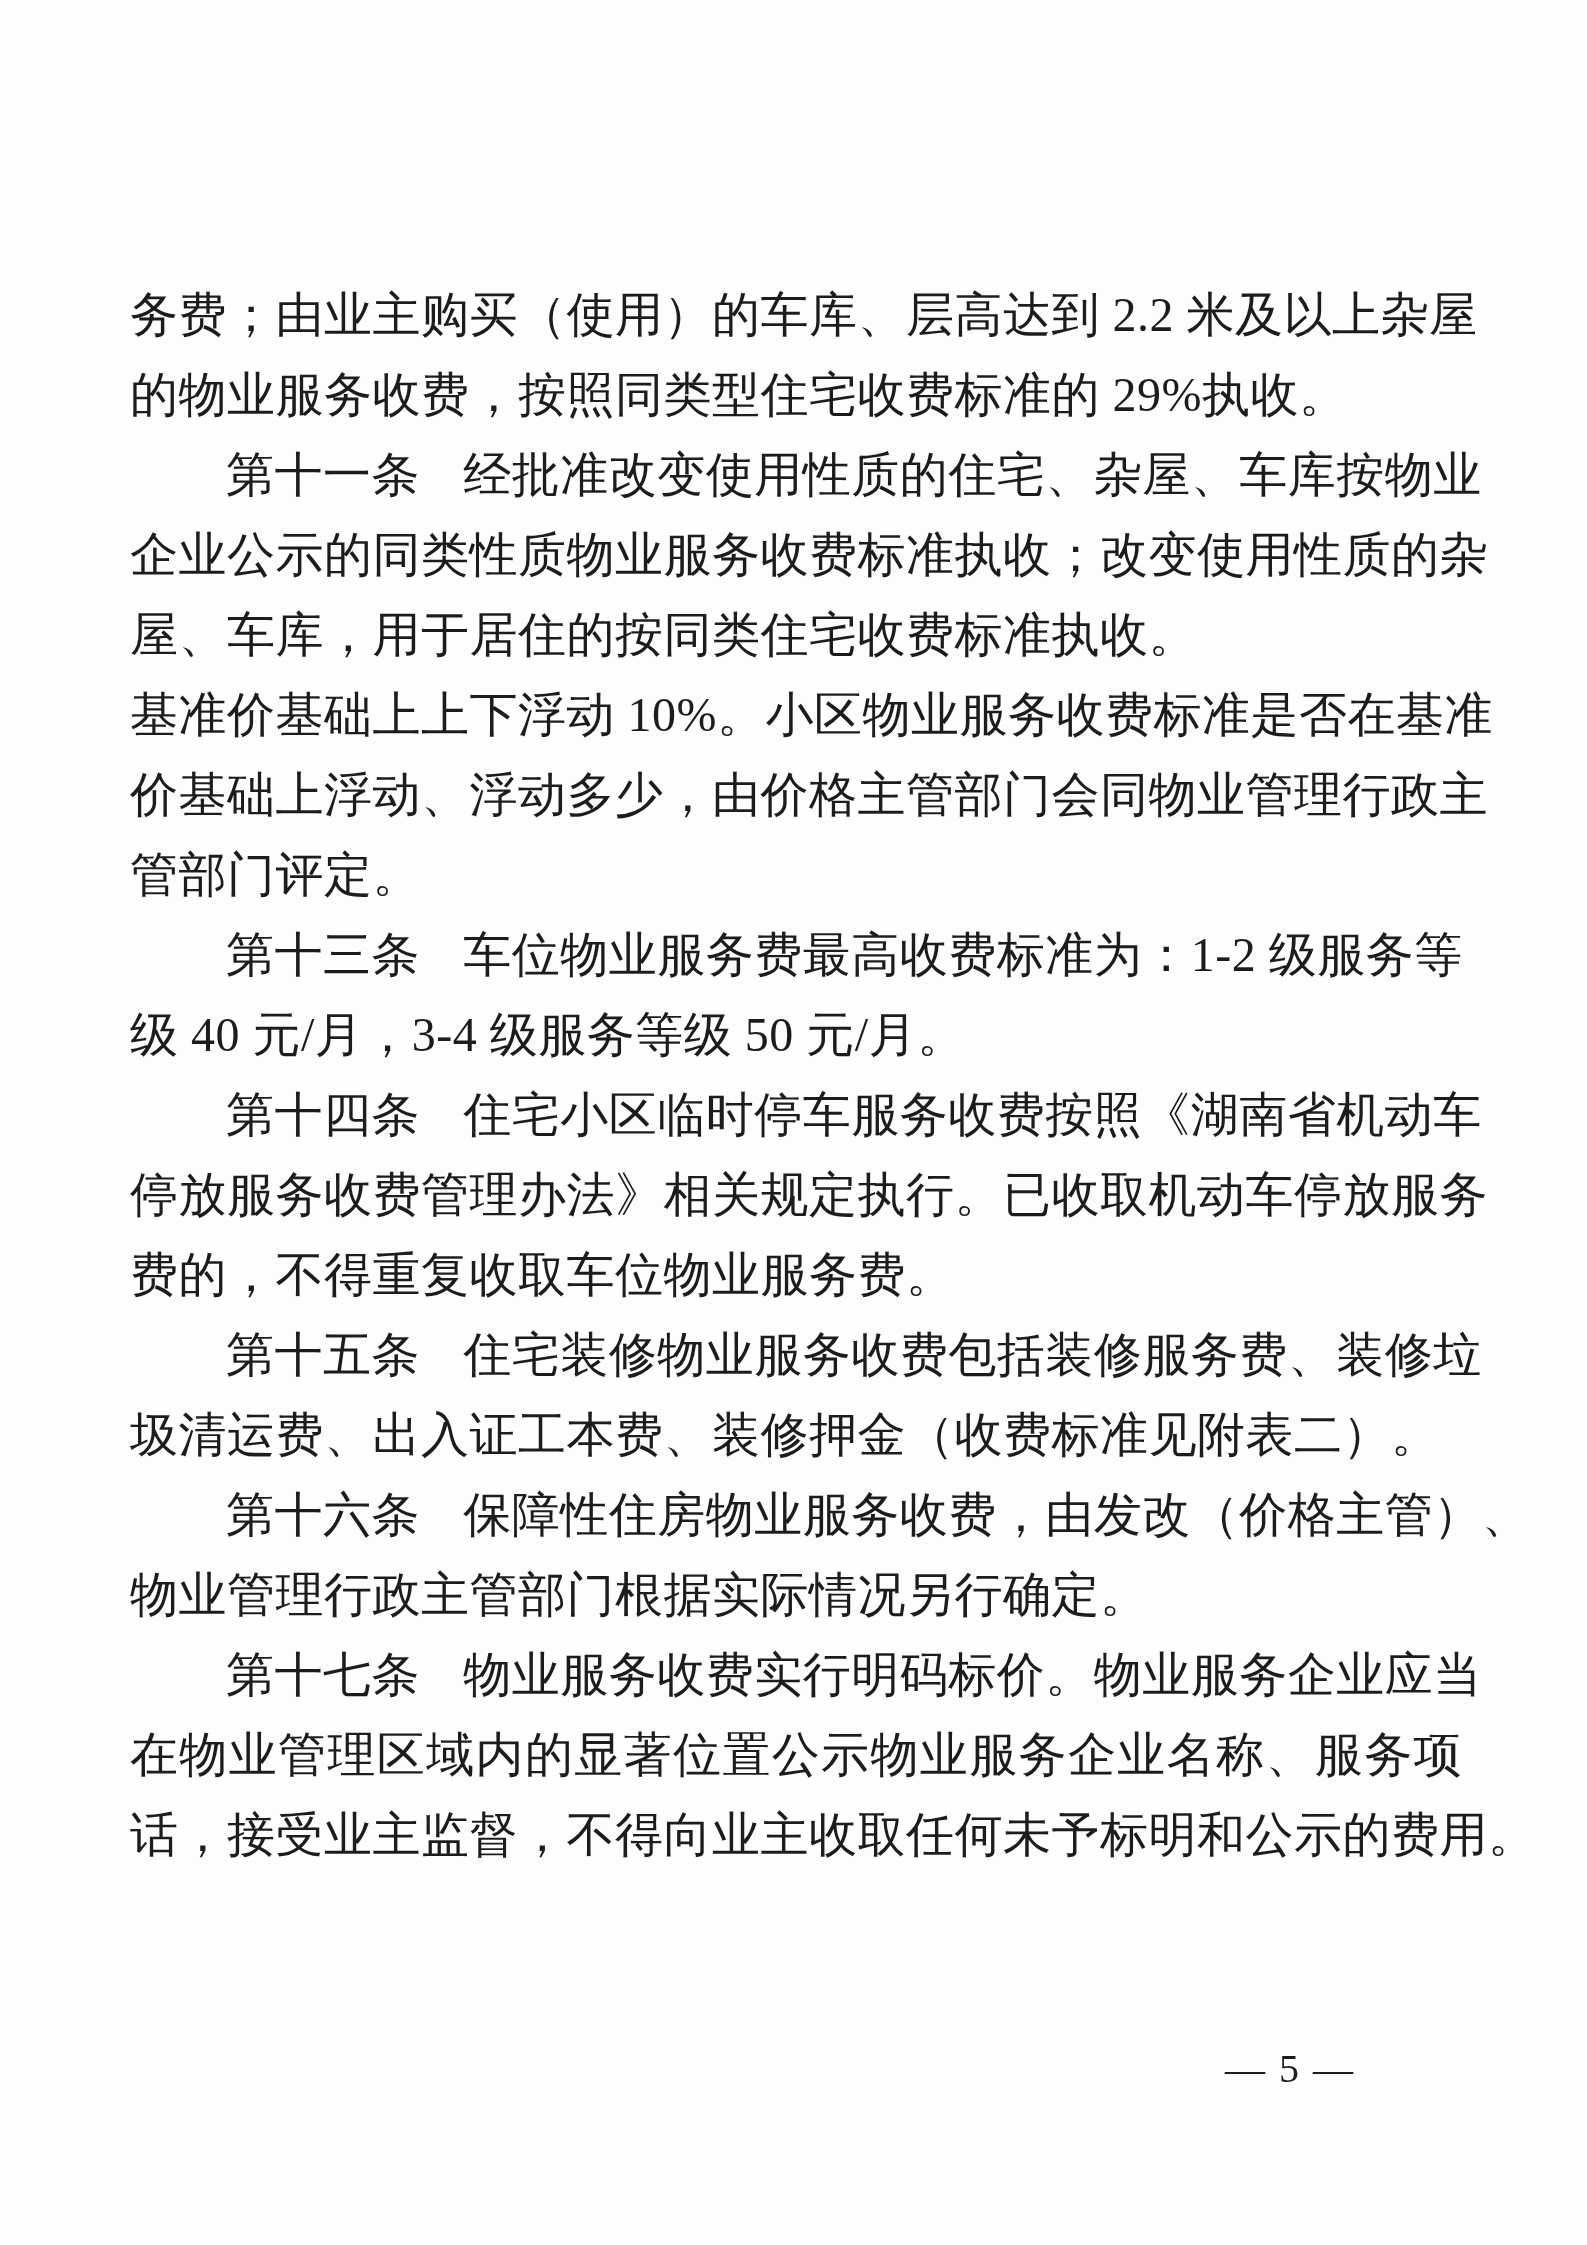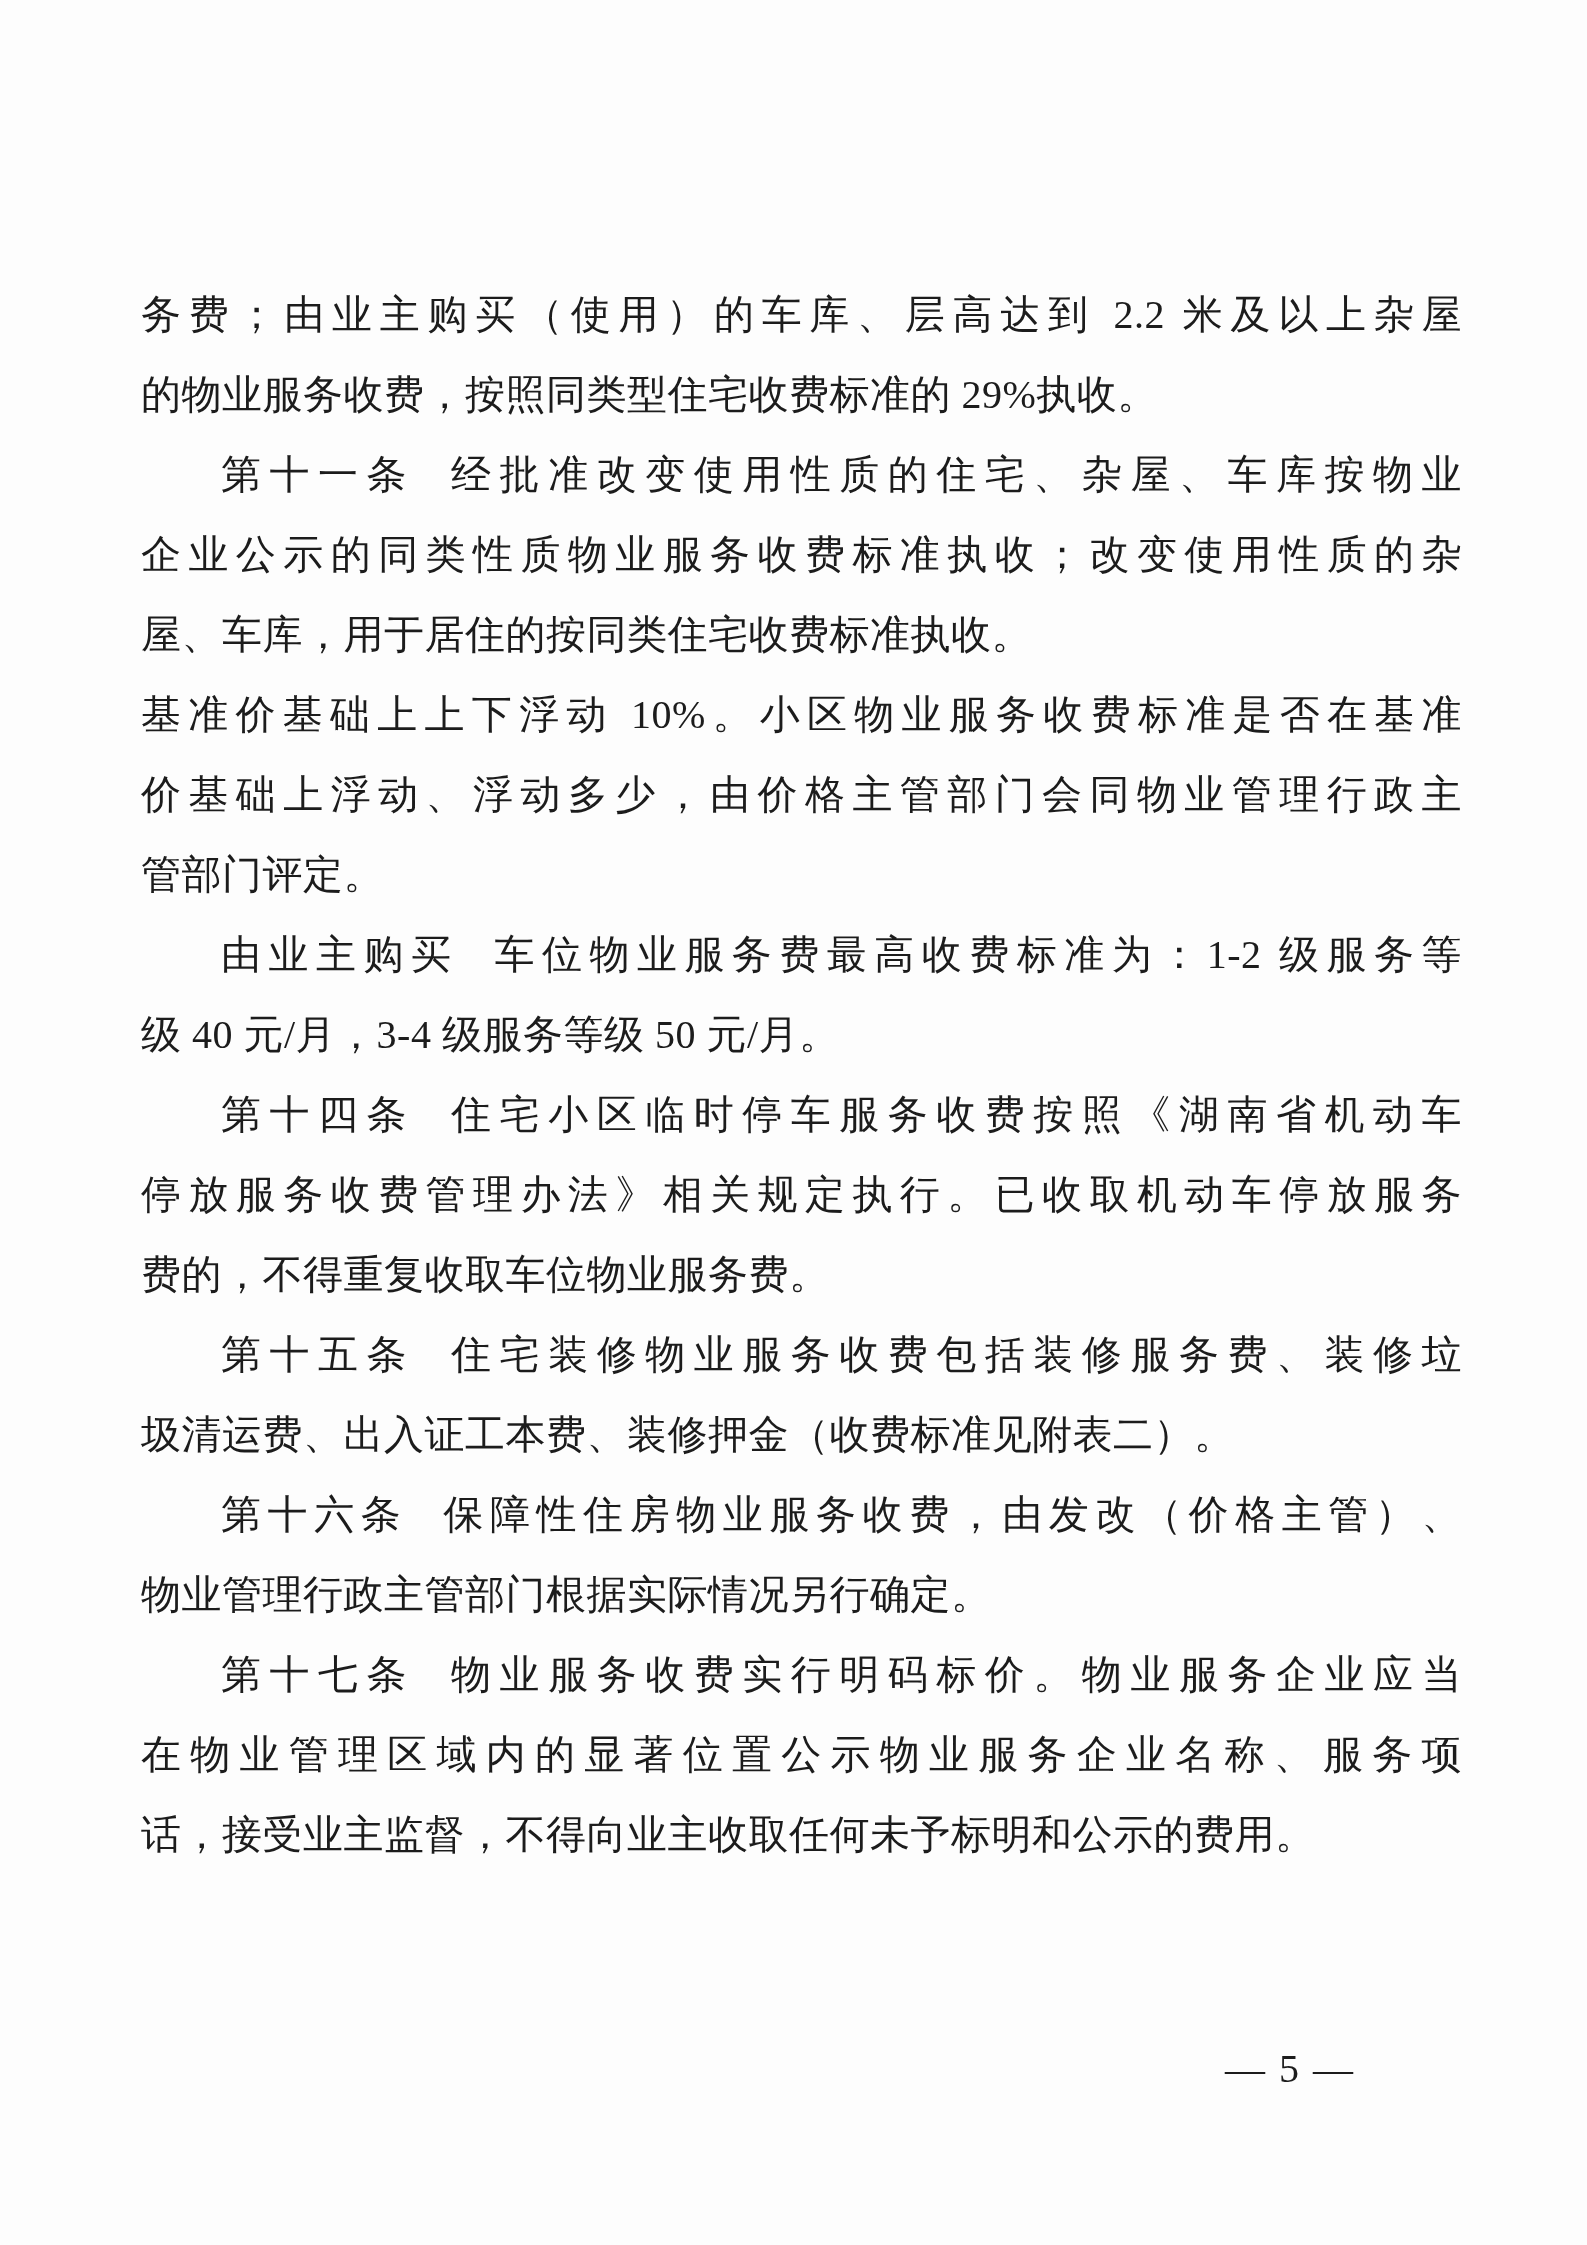--- a/index.html
+++ b/index.html
@@ -23,27 +23,26 @@
     top: 275px;
     width: 1332px;
   }
   .para {
     margin: 0;
     padding: 0;
   }
   .line {
     height: 80px;
     line-height: 80px;
-    font-size: 40px;
+    font-size: 48px;
     letter-spacing: 0.5px;
     white-space: nowrap;
     text-align: justify;
     
     text-align-last: justify;
-    margin-left: 11px;
   }
   .line.last {
     text-align: left;
     text-align-last: left;
   }
   .line.first {
     text-indent: 2em;
   }
   .article-label {
     font-weight: 400;
@@ -71,21 +70,21 @@
         <div class="line first"><span class="article-label">第十一条</span><span>经批准改变使用性质的住宅、杂屋、车库按物业</span></div>
         <div class="line">企业公示的同类性质物业服务收费标准执收；改变使用性质的杂</div>
         <div class="line last">屋、车库，用于居住的按同类住宅收费标准执收。</div>
       </div>
       <div class="para">
         <div class="line">基准价基础上上下浮动 10%。小区物业服务收费标准是否在基准</div>
         <div class="line">价基础上浮动、浮动多少，由价格主管部门会同物业管理行政主</div>
         <div class="line last">管部门评定。</div>
       </div>
       <div class="para">
-        <div class="line first"><span class="article-label">由业主购买</span><span>车位物业服务费最高收费标准为：1-2 级服务等</span></div>
+        <div class="line first"><span class="article-label">第十三条</span><span>车位物业服务费最高收费标准为：1-2 级服务等</span></div>
         <div class="line last">级 40 元/月，3-4 级服务等级 50 元/月。</div>
       </div>
       <div class="para">
         <div class="line first"><span class="article-label">第十四条</span><span>住宅小区临时停车服务收费按照《湖南省机动车</span></div>
         <div class="line">停放服务收费管理办法》相关规定执行。已收取机动车停放服务</div>
         <div class="line last">费的，不得重复收取车位物业服务费。</div>
       </div>
       <div class="para">
         <div class="line first"><span class="article-label">第十五条</span><span>住宅装修物业服务收费包括装修服务费、装修垃</span></div>
         <div class="line last">圾清运费、出入证工本费、装修押金（收费标准见附表二）。</div>

